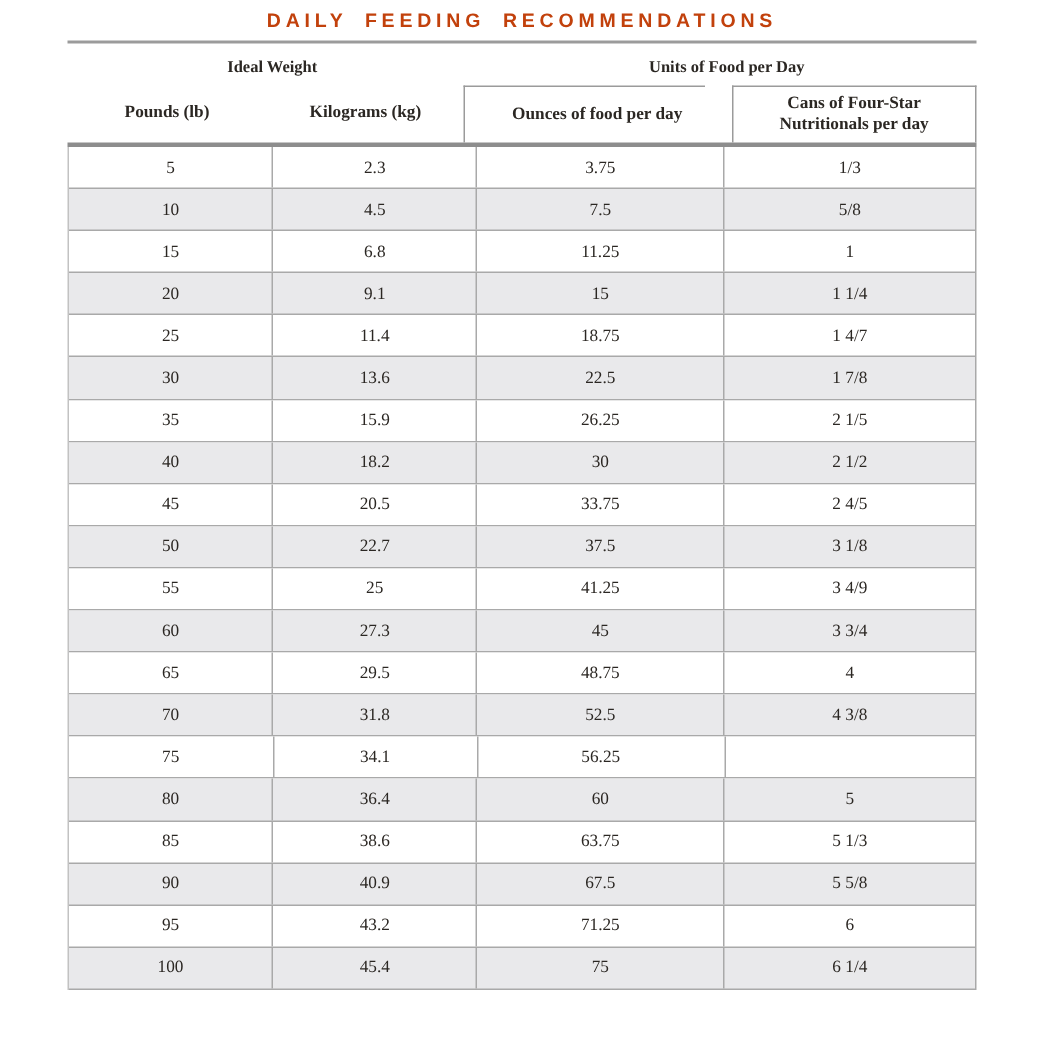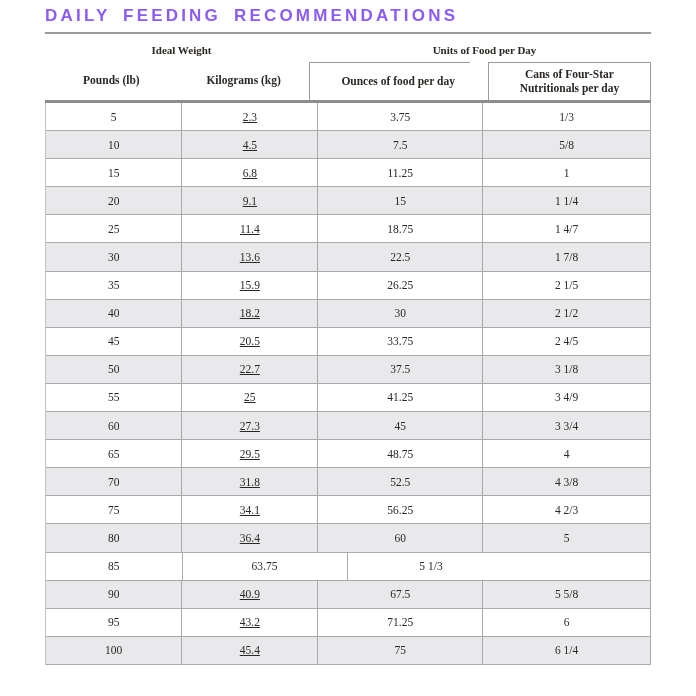--- a/index.html
+++ b/index.html
@@ -8,25 +8,26 @@
     width: 696px; height: 696px;
     font-family: "Liberation Serif", "DejaVu Serif", serif;
     color: #2b2723;
     overflow: hidden;
   }
   .page { padding: 6px 45px 0 45px; }
 
   .page-title {
     font-family: "Liberation Sans", "DejaVu Sans", sans-serif;
     font-weight: 700;
-    font-size: 17px;
+    font-size: 13px;
     letter-spacing: 3.2px;
     word-spacing: 5px;
-    color: #8b5cf6;
+    color: #c2410c;
     white-space: nowrap;
+    text-align: center;
   }
   .title-rule {
     height: 2px;
     background: #9b9b9b;
     margin-top: 6px;
   }
 
   .group-row { display: flex; height: 28px; }
   .group {
     display: flex; align-items: center; justify-content: center;
@@ -57,21 +58,21 @@
     border-bottom: 1.5px solid #a9a9a9;
     background: #ffffff;
   }
   .row.alt { background: #e9e9eb; }
   .cell {
     display: flex; align-items: center; justify-content: center;
     font-size: 11.5px;
     border-right: 1.5px solid #a9a9a9;
   }
   .cell.c1 { width: 136.5px; }
-  .cell.c2 { width: 136px; text-decoration: underline; }
+  .cell.c2 { width: 136px; }
   .cell.c3 { width: 165px; }
   .cell.c4 { width: 167px; border-right: none; }
 </style>
 </head>
 <body>
 
 <div class="page">
 
   <div class="page-title">DAILY FEEDING RECOMMENDATIONS</div>
 
@@ -175,30 +176,30 @@
         <div class="row alt">
           <div class="cell c1">70</div>
           <div class="cell c2">31.8</div>
           <div class="cell c3">52.5</div>
           <div class="cell c4">4 3/8</div>
         </div>
         <div class="row">
           <div class="cell c1">75</div>
           <div class="cell c2">34.1</div>
           <div class="cell c3">56.25</div>
-          <div class="cell c4">4 2/3</div>
         </div>
         <div class="row alt">
           <div class="cell c1">80</div>
           <div class="cell c2">36.4</div>
           <div class="cell c3">60</div>
           <div class="cell c4">5</div>
         </div>
         <div class="row">
           <div class="cell c1">85</div>
+          <div class="cell c2">38.6</div>
           <div class="cell c3">63.75</div>
           <div class="cell c4">5 1/3</div>
         </div>
         <div class="row alt">
           <div class="cell c1">90</div>
           <div class="cell c2">40.9</div>
           <div class="cell c3">67.5</div>
           <div class="cell c4">5 5/8</div>
         </div>
         <div class="row">

